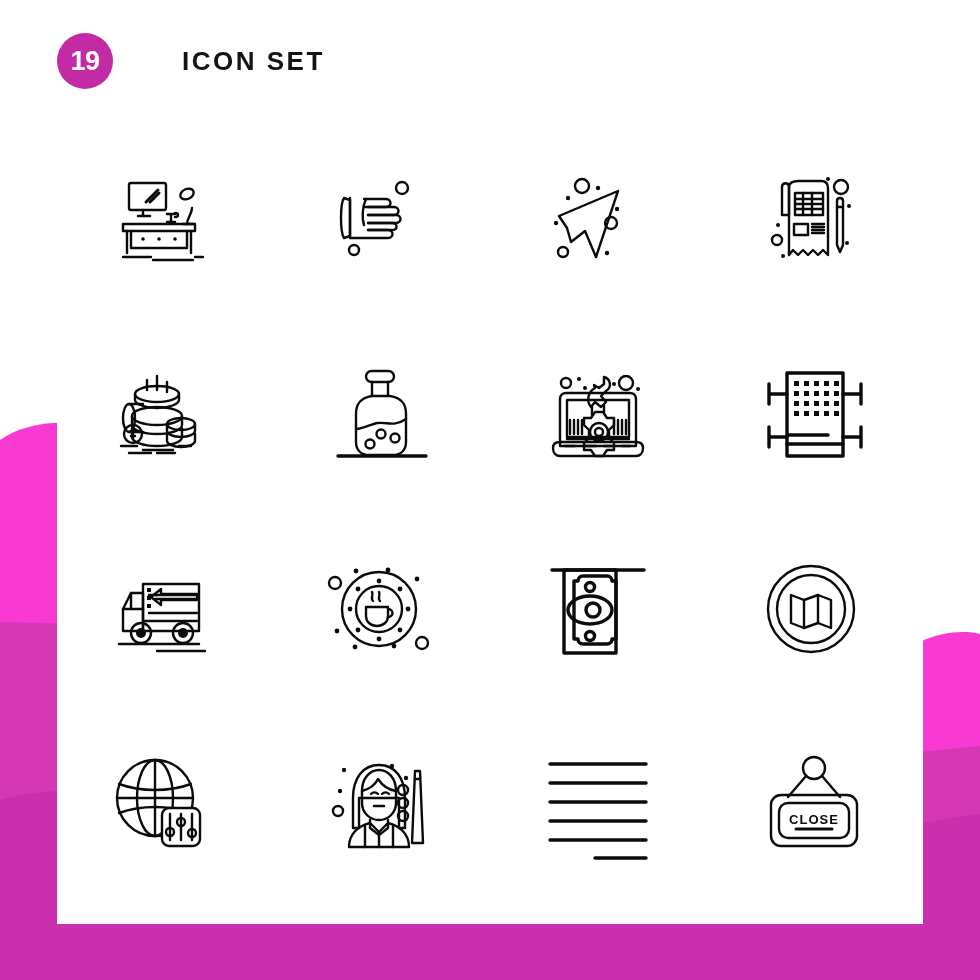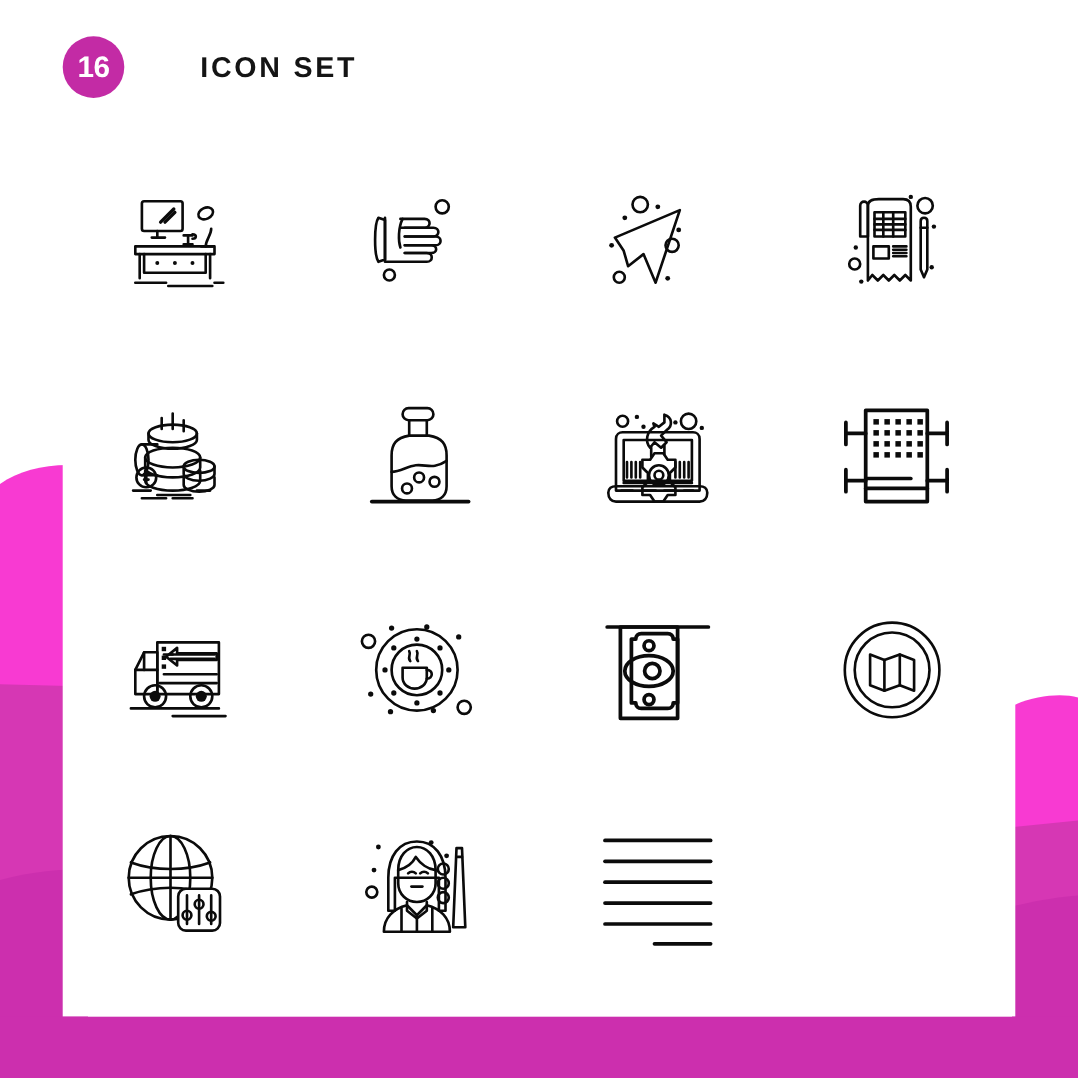--- a/index.html
+++ b/index.html
@@ -126,21 +126,21 @@
 
       <path d="M920 824 C 945 818, 965 815, 980 814 L 980 980 L 920 980 Z" fill="#cc2fae"></path>
 
       <path d="M0 924 L 980 924 L 980 980 L 0 980 Z" fill="#cc2fae"></path>
     </svg>
   </div>
 
   <div class="card"></div>
 
   <div class="header" style="left:57px;">
-    <div class="badge">16</div>
+    <div class="badge">19</div>
     <div class="title">ICON SET</div>
   </div>
 
   <div class="grid">
 
     <div class="cell">
       <svg viewBox="0 0 120 120" xmlns="http://www.w3.org/2000/svg">
         <g class="ico">
           <rect x="24" y="22" width="37" height="27" rx="2"></rect>
           <path d="M38 49 l0 6 M33 55 l12 0"></path>
@@ -443,15 +443,27 @@
           <path d="M12 18 l96 0"></path>
           <path d="M12 37 l96 0"></path>
           <path d="M12 56 l96 0"></path>
           <path d="M12 75 l96 0"></path>
           <path d="M12 94 l96 0"></path>
           <path d="M57 112 l51 0"></path>
         </g>
       </svg>
     </div>
 
+    <div class="cell">
+      <svg viewBox="0 0 120 120" xmlns="http://www.w3.org/2000/svg">
+        <g class="ico">
+          <circle cx="59" cy="22" r="11"></circle>
+          <path d="M51 30 l-18 21 M67 30 l18 21"></path>
+          <rect x="16" y="49" width="86" height="51" rx="10"></rect>
+          <rect x="24" y="57" width="70" height="35" rx="9"></rect>
+          <path d="M41 83 l36 0" stroke-width="3"></path>
+        </g>
+        <text class="sign-text" x="59" y="78" text-anchor="middle">CLOSE</text>
+      </svg>
+    </div>
 
   </div>
 </div>
 
 </body></html>

